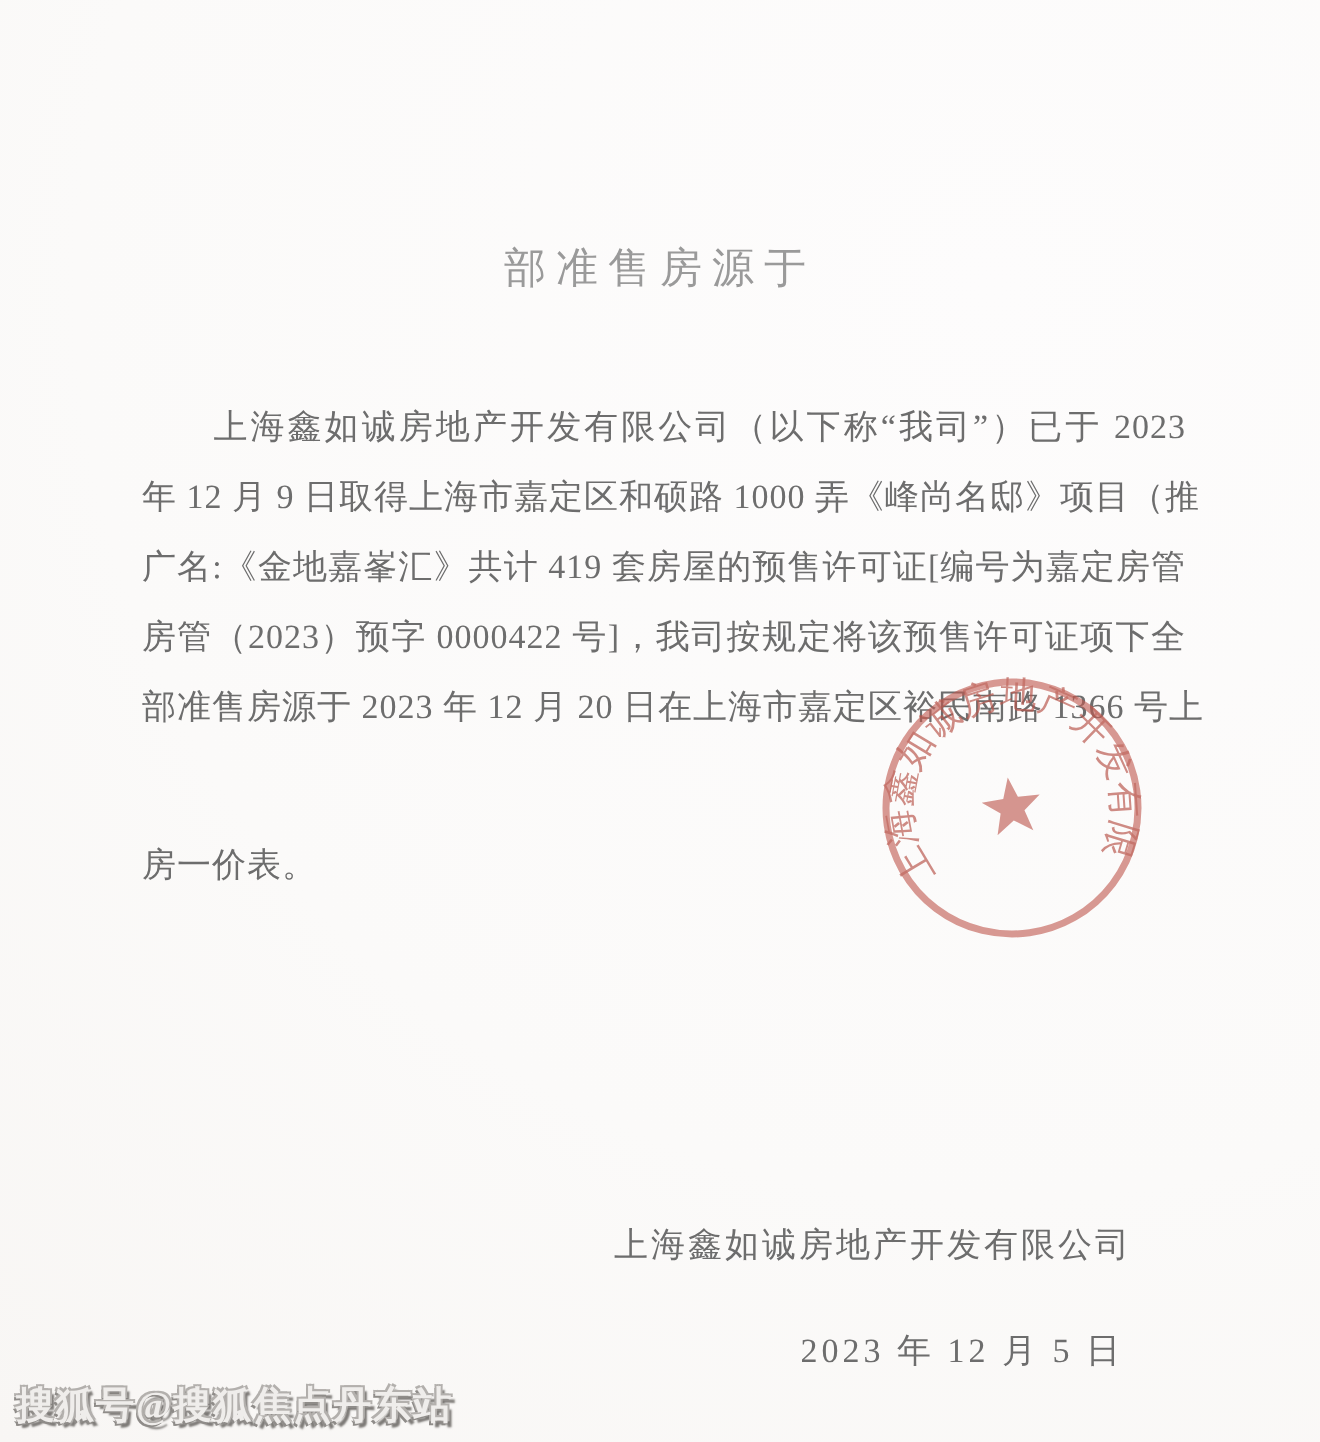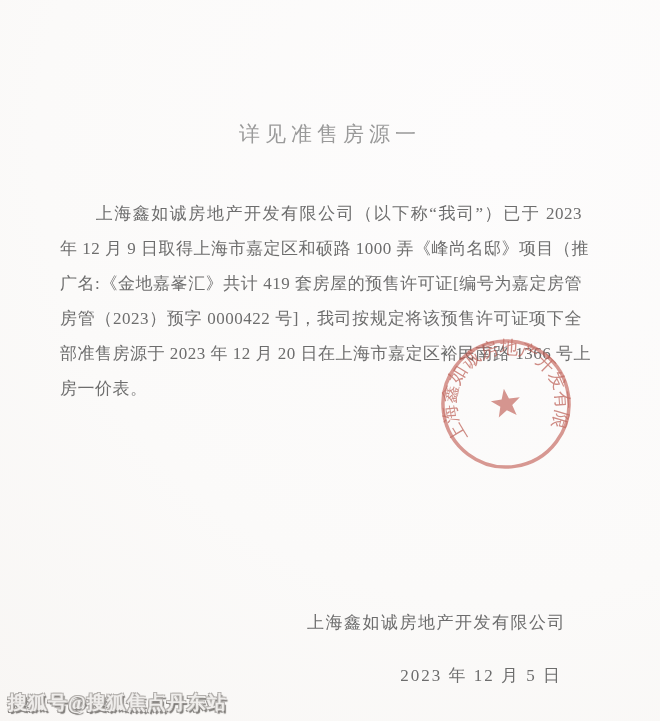--- a/index.html
+++ b/index.html
@@ -12,32 +12,32 @@
     overflow:hidden;
     font-family:"Liberation Serif","DejaVu Serif",serif;
   }
   .doc-title{
     position:absolute;top:120px;left:0;width:100%;
     text-align:center;
     font-size:21px;letter-spacing:5px;
     color:#9a9a9a;
   }
   .body-text{
-    position:absolute;left:60px;top:196px;width:522px;
+    position:absolute;left:71px;top:196px;width:522px;
     font-size:17px;color:#6d6d6d;
   }
   .body-line{
     height:35px;line-height:35px;
     white-space:nowrap;
     text-align:justify;
     text-align-last:justify;
     letter-spacing:0.5px;
   }
   .body-line.first{text-indent:2.1em;}
-  .body-line.last{text-align-last:left;}
+  .body-line.last{text-align-last:left;margin-top:44px;}
   .signature{
     position:absolute;top:611px;right:94px;
     font-size:17px;color:#6d6d6d;letter-spacing:1.5px;
   }
   .sig-date{
     position:absolute;top:664px;right:98px;
     font-size:17px;color:#6d6d6d;letter-spacing:2px;
   }
   .seal{
     position:absolute;left:436px;top:334px;width:140px;height:140px;
@@ -64,21 +64,21 @@
     text-shadow:-3px 0 0 rgba(110,107,104,.55),
                  1px 1px 0 #d6d3d0,
                 -1px -1px 0 #9a9794;
   }
 </style>
 </head>
 <body>
 
 <div class="page">
 
-  <div class="doc-title">详见准售房源一</div>
+  <div class="doc-title">部准售房源于</div>
 
   <div class="body-text">
     <div class="body-line first">上海鑫如诚房地产开发有限公司（以下称“我司”）已于 2023</div>
     <div class="body-line">年 12 月 9 日取得上海市嘉定区和硕路 1000 弄《峰尚名邸》项目（推</div>
     <div class="body-line">广名:《金地嘉峯汇》共计 419 套房屋的预售许可证[编号为嘉定房管</div>
     <div class="body-line">房管（2023）预字 0000422 号]，我司按规定将该预售许可证项下全</div>
     <div class="body-line">部准售房源于 2023 年 12 月 20 日在上海市嘉定区裕民南路 1366 号上</div>
     <div class="body-line last">房一价表。</div>
   </div>
 

